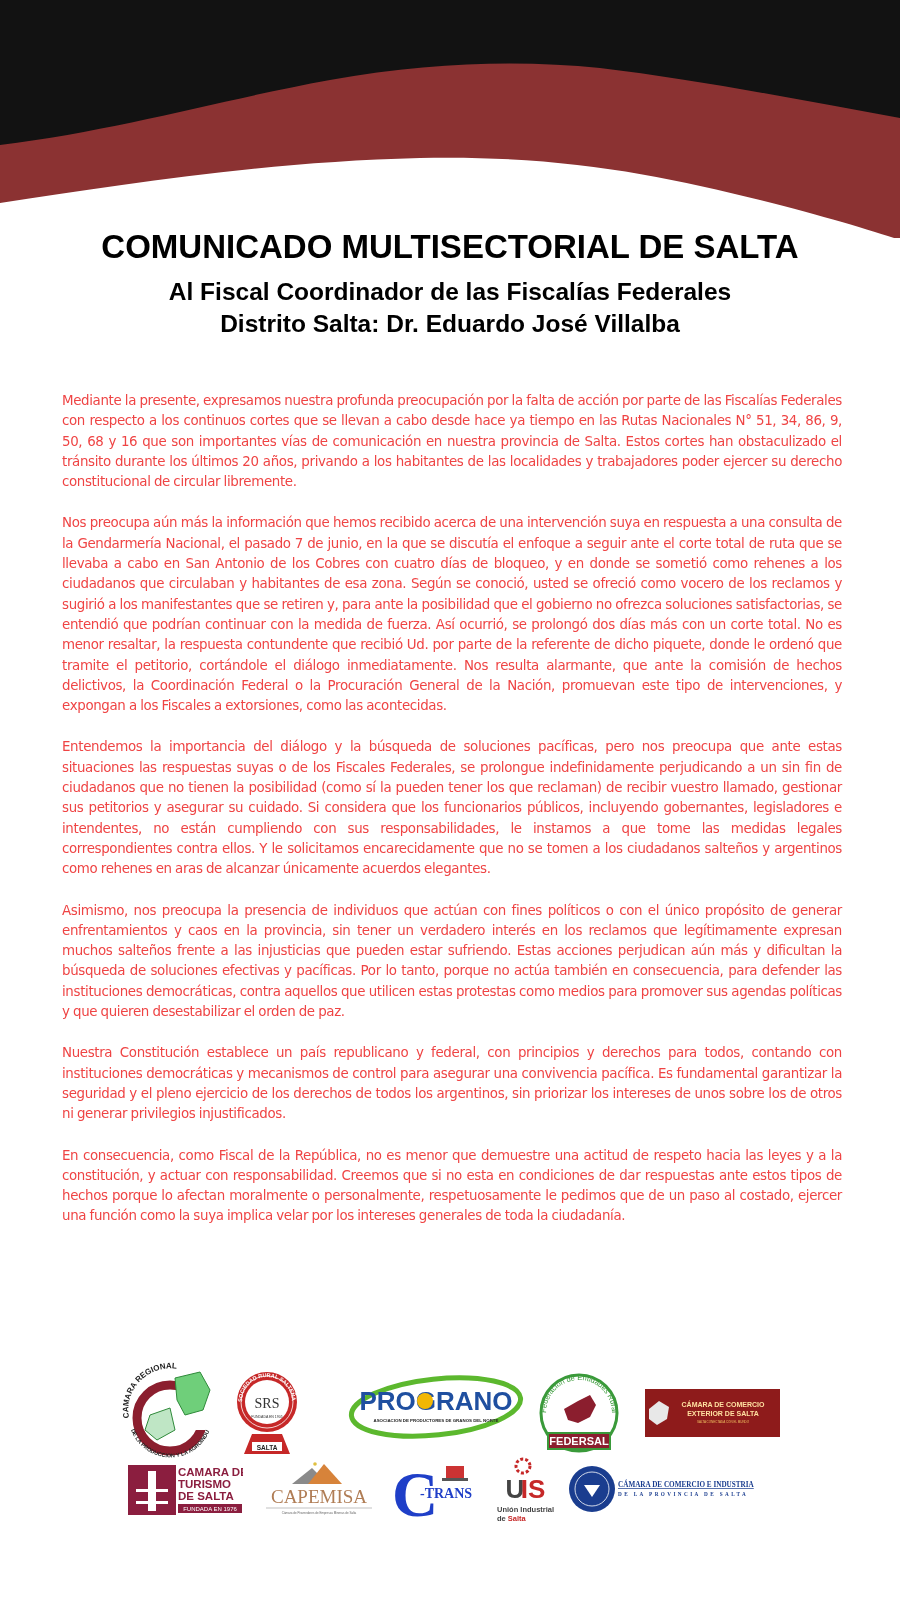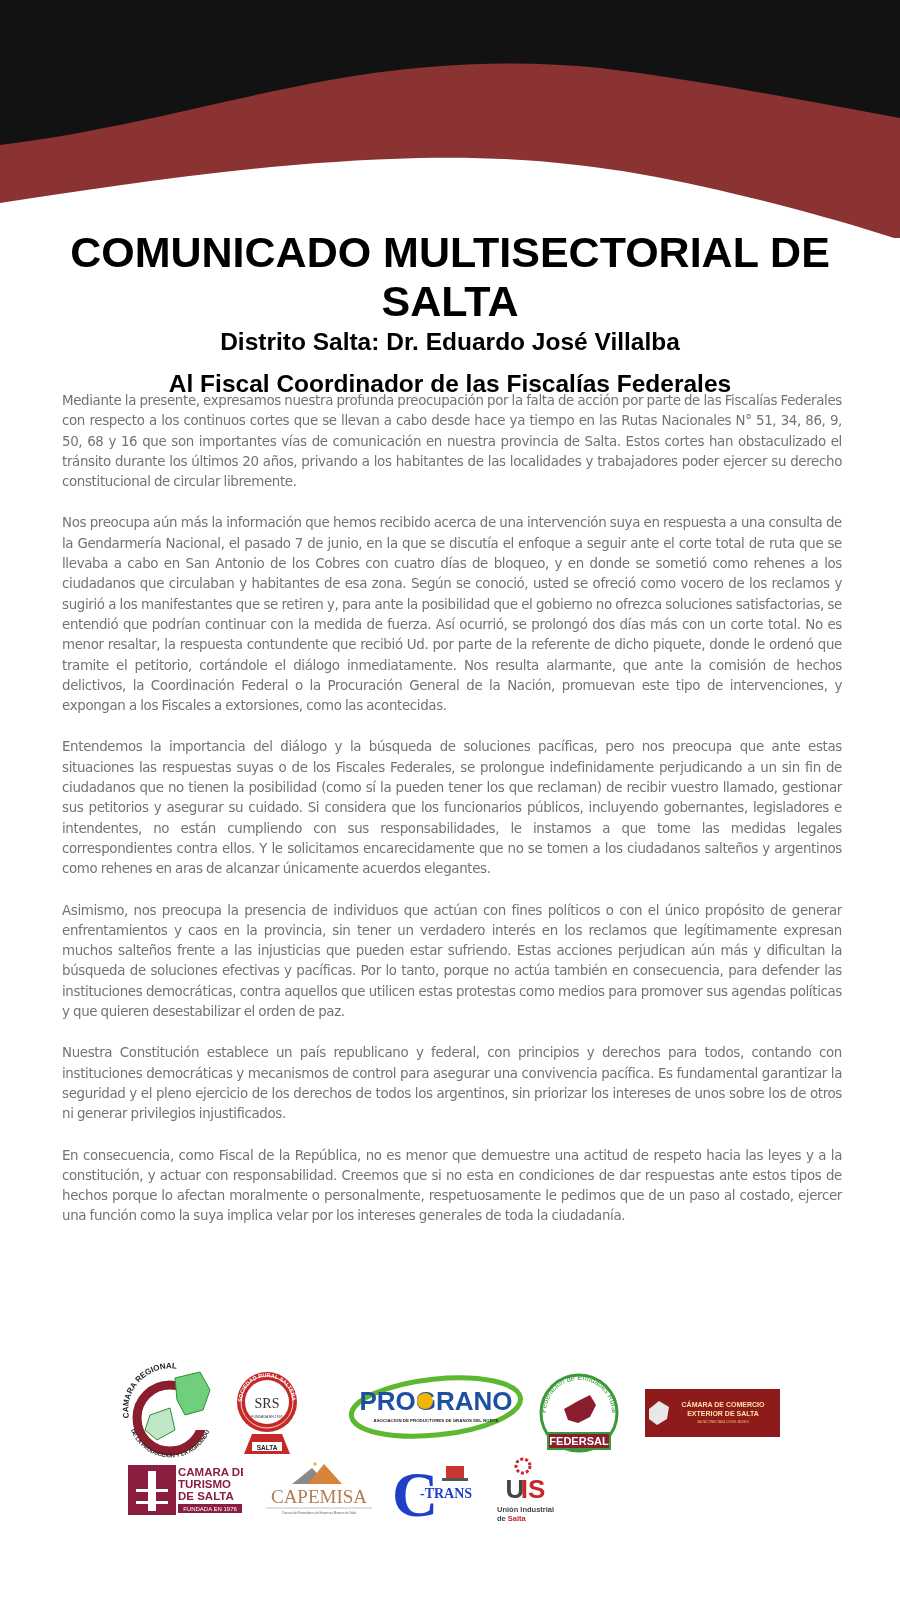--- a/index.html
+++ b/index.html
@@ -1,40 +1,40 @@
 <!DOCTYPE html>
 <html><head>
 <meta charset="utf-8">
 <style>
   html, body { margin: 0; padding: 0; }
   body { width: 900px; height: 1600px; background: #ffffff; position: relative; overflow: hidden; font-family: "Liberation Sans", sans-serif; color: #1a1a1a; }
   .header-wave { position: absolute; left: 0; top: 0; width: 900px; height: 240px; }
   .titles { position: absolute; left: 0; top: 228px; width: 900px; text-align: center; }
-  .title { font-family: "Liberation Sans", sans-serif; font-weight: bold; font-size: 43px; color: #000; margin: 0; letter-spacing: 0px; }
+  .title { font-family: "Liberation Sans", sans-serif; font-weight: bold; font-size: 33px; color: #000; margin: 0; letter-spacing: 0px; }
   .subtitle { font-family: "Liberation Sans", sans-serif; font-weight: bold; font-size: 24.5px; color: #000; margin: 10px 0 0 0; line-height: 32px; }
-  .body { position: absolute; left: 62px; top: 391px; width: 780px; font-family: "DejaVu Sans", sans-serif; font-size: 13.4px; line-height: 20.3px; color: #737373; text-align: justify; letter-spacing: -0.35px; word-spacing: -0.5px; }
+  .body { position: absolute; left: 62px; top: 391px; width: 780px; font-family: "DejaVu Sans", sans-serif; font-size: 13.4px; line-height: 20.3px; color: #ef4444; text-align: justify; letter-spacing: -0.35px; word-spacing: -0.5px; }
   .body p { margin: 0 0 21px 0; }
   .logos { position: absolute; left: 0; top: 1360px; width: 900px; height: 230px; }
   .logo { position: absolute; display: flex; align-items: center; justify-content: center; }
   .svgfill { width: 100%; height: 100%; }
 </style>
 </head>
 <body>
 
 <svg class="header-wave" viewBox="0 0 900 240" preserveAspectRatio="none">
   <rect x="0" y="0" width="900" height="240" fill="#121212"></rect>
   <path d="M0,145 C120,130 220,100 330,80 C430,62 520,60 600,68 C700,80 800,100 900,118 L900,240 L0,240 Z" fill="#8b3232"></path>
   <path d="M0,203 C120,185 260,162 420,158 C560,155 660,175 760,200 C820,215 870,230 900,240 L0,240 Z" fill="#ffffff"></path>
   <rect x="0" y="238" width="900" height="2" fill="#ffffff"></rect>
 </svg>
 
 <div class="titles">
   <h1 class="title">COMUNICADO MULTISECTORIAL DE SALTA</h1>
+  <div class="subtitle">Al Fiscal Coordinador de las Fiscalías Federales</div>
   <div class="subtitle" style="margin-top:0">Distrito Salta: Dr. Eduardo José Villalba</div>
-  <div class="subtitle">Al Fiscal Coordinador de las Fiscalías Federales</div>
 </div>
 
 <div class="body">
   <p>Mediante la presente, expresamos nuestra profunda preocupación por la falta de acción por parte de las Fiscalías Federales con respecto a los continuos cortes que se llevan a cabo desde hace ya tiempo en las Rutas Nacionales N° 51, 34, 86, 9, 50, 68 y 16 que son importantes vías de comunicación en nuestra provincia de Salta. Estos cortes han obstaculizado el tránsito durante los últimos 20 años, privando a los habitantes de las localidades y trabajadores poder ejercer su derecho constitucional de circular libremente.</p>
   <p> Nos preocupa aún más la información que hemos recibido acerca de una intervención suya en respuesta a una consulta de la Gendarmería Nacional, el pasado 7 de junio, en la que se discutía el enfoque a seguir ante el corte total de ruta que se llevaba a cabo en San Antonio de los Cobres con cuatro días de bloqueo, y en donde se sometió como rehenes a los ciudadanos que circulaban y habitantes de esa zona. Según se conoció, usted se ofreció como vocero de los reclamos y sugirió a los manifestantes que se retiren y, para ante la posibilidad que el gobierno no ofrezca soluciones satisfactorias, se entendió que podrían continuar con la medida de fuerza. Así ocurrió, se prolongó dos días más con un corte total. No es menor resaltar, la respuesta contundente que recibió Ud. por parte de la referente de dicho piquete, donde le ordenó que tramite el petitorio, cortándole el diálogo inmediatamente. Nos resulta alarmante, que ante la comisión de hechos delictivos, la Coordinación Federal o la Procuración General de la Nación, promuevan este tipo de intervenciones, y expongan a los Fiscales a extorsiones, como las acontecidas.</p>
   <p> Entendemos la importancia del diálogo y la búsqueda de soluciones pacíficas, pero nos preocupa que ante estas situaciones las respuestas suyas o de los Fiscales Federales, se prolongue indefinidamente perjudicando a un sin fin de ciudadanos que no tienen la posibilidad (como sí la pueden tener los que reclaman) de recibir vuestro llamado, gestionar sus petitorios y asegurar su cuidado. Si considera que los funcionarios públicos, incluyendo gobernantes, legisladores e intendentes, no están cumpliendo con sus responsabilidades, le instamos a que tome las medidas legales correspondientes contra ellos. Y le solicitamos encarecidamente que no se tomen a los ciudadanos salteños y argentinos como rehenes en aras de alcanzar únicamente acuerdos elegantes.</p>
   <p> Asimismo, nos preocupa la presencia de individuos que actúan con fines políticos o con el único propósito de generar enfrentamientos y caos en la provincia, sin tener un verdadero interés en los reclamos que legítimamente expresan muchos salteños frente a las injusticias que pueden estar sufriendo. Estas acciones perjudican aún más y dificultan la búsqueda de soluciones efectivas y pacíficas. Por lo tanto, porque no actúa también en consecuencia, para defender las instituciones democráticas, contra aquellos que utilicen estas protestas como medios para promover sus agendas políticas y que quieren desestabilizar el orden de paz.</p>
   <p> Nuestra Constitución establece un país republicano y federal, con principios y derechos para todos, contando con instituciones democráticas y mecanismos de control para asegurar una convivencia pacífica. Es fundamental garantizar la seguridad y el pleno ejercicio de los derechos de todos los argentinos, sin priorizar los intereses de unos sobre los de otros ni generar privilegios injustificados.</p>
   <p> En consecuencia, como Fiscal de la República, no es menor que demuestre una actitud de respeto hacia las leyes y a la constitución, y actuar con responsabilidad. Creemos que si no esta en condiciones de dar respuestas ante estos tipos de hechos porque lo afectan moralmente o personalmente, respetuosamente le pedimos que de un paso al costado, ejercer una función como la suya implica velar por los intereses generales de toda la ciudadanía.</p>
 </div>
@@ -143,14 +143,23 @@
   <div class="logo" style="left:483px; top:92px; width:80px; height:80px;">
     <svg class="svgfill" viewBox="0 0 80 80">
       <circle cx="40" cy="14" r="7" fill="none" stroke="#c62828" stroke-width="3" stroke-dasharray="3 2"></circle>
       <text x="32" y="46" text-anchor="middle" font-size="26" font-weight="bold" fill="#444" font-family="Liberation Sans, sans-serif">U</text>
       <text x="50" y="46" text-anchor="middle" font-size="26" font-weight="bold" fill="#c62828" font-family="Liberation Sans, sans-serif">IS</text>
       <text x="14" y="60" font-size="7.5" font-weight="bold" fill="#444" font-family="Liberation Sans, sans-serif">Unión Industrial</text>
       <text x="14" y="69" font-size="7.5" font-weight="bold" font-family="Liberation Sans, sans-serif"><tspan fill="#444">de </tspan><tspan fill="#c62828">Salta</tspan></text>
     </svg>
   </div>
 
+  <div class="logo" style="left:568px; top:103px; width:205px; height:52px;">
+    <svg class="svgfill" viewBox="0 0 205 52">
+      <circle cx="24" cy="26" r="23" fill="#1a3d8f"></circle>
+      <circle cx="24" cy="26" r="17" fill="none" stroke="#ffffff" stroke-width="0.8"></circle>
+      <path d="M16,22 L32,22 L24,34 Z" fill="#ffffff"></path>
+      <text x="50" y="24" font-size="7.2" font-weight="bold" fill="#1a3d8f" font-family="Liberation Serif, serif" text-decoration="underline">CÁMARA DE COMERCIO E INDUSTRIA</text>
+      <text x="50" y="33" font-size="5.2" font-weight="bold" fill="#1a3d8f" letter-spacing="2.4" font-family="Liberation Serif, serif">DE LA PROVINCIA DE SALTA</text>
+    </svg>
+  </div>
 
 </div>
 
 </body></html>

